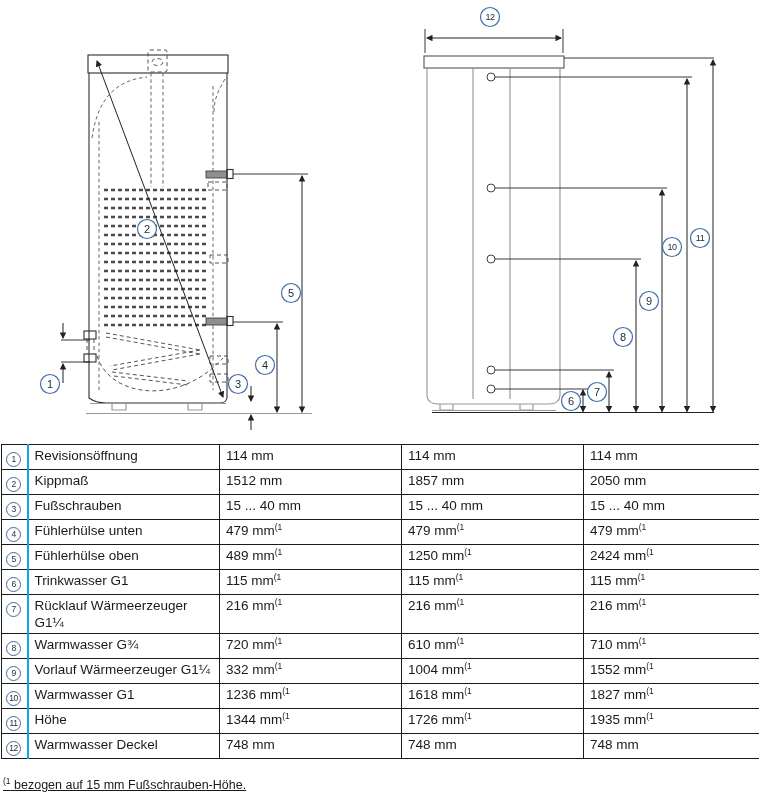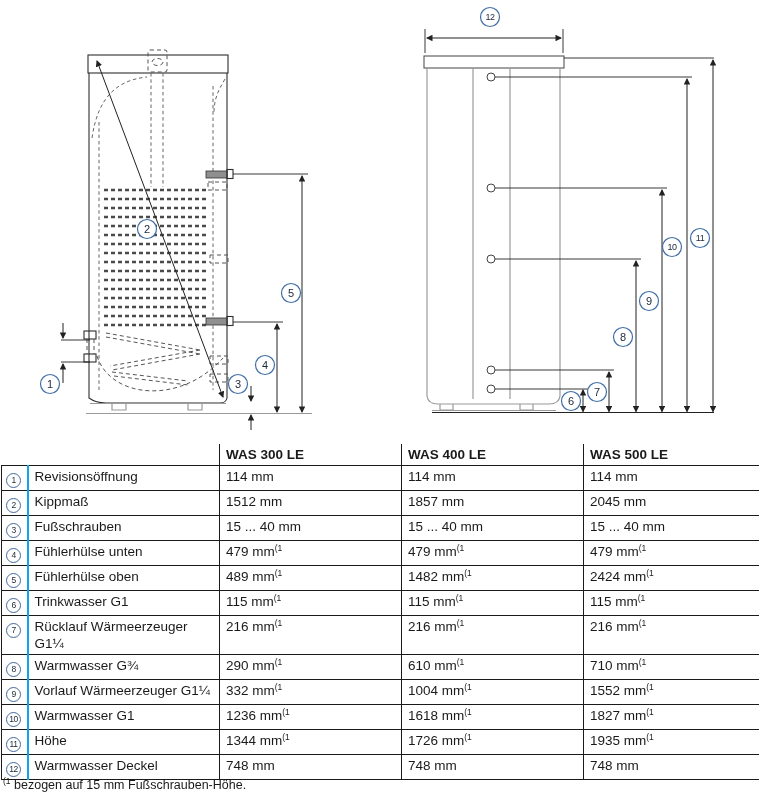--- a/index.html
+++ b/index.html
@@ -15,21 +15,21 @@
   .spec th.v{border-left:1px solid #1a1a1a;}
   .spec td{border-top:1px solid #1a1a1a;}
   .spec tr:last-child td{border-bottom:1px solid #1a1a1a;}
   .spec td.c0{border-left:1px solid #1a1a1a;padding-left:4px;padding-top:4px;}
   .spec td.c1{border-left:2px solid #0ea5e9;}
   .spec td.v{border-left:1px solid #1a1a1a;}
   .enum{display:inline-block;width:13px;height:13px;border:1px solid #44699c;
         border-radius:50%;font-size:8.5px;line-height:13px;text-align:center;
         color:#1c2733;letter-spacing:-0.5px;}
   sup.fn{font-size:8.5px;vertical-align:super;line-height:0;}
-  .footnote{position:absolute;top:778px;left:3px;font-size:12.5px;}
+  .footnote{position:absolute;top:778px;left:3px;font-size:12.5px;text-decoration:underline;}
   .footnote sup{font-size:8.5px;vertical-align:super;line-height:0;}
   
   .blk{stroke:#2e2e2e;fill:none;stroke-width:1.1;}
   .dsh{stroke:#555;fill:none;stroke-width:1;stroke-dasharray:4,3;}
   .dshl{stroke:#666;fill:none;stroke-width:1;stroke-dasharray:3.5,2.8;}
   .coil{stroke:#4a4a4a;fill:none;stroke-width:2.4;stroke-dasharray:4,3;}
   .gry{stroke:#9a9a9a;fill:none;stroke-width:1.2;}
   .dim{stroke:#222;fill:none;stroke-width:1;}
   .ext{stroke:#222;fill:none;stroke-width:0.9;}
   .co-circle{stroke:#3f6ea6;fill:#fff;stroke-width:1.2;}
@@ -225,80 +225,73 @@
 
   <table class="spec">
     <colgroup>
         <col style="width:26px">
         <col style="width:192px">
         <col style="width:182px">
         <col style="width:182px">
         <col style="width:175px">
       </colgroup>
     <tbody>
-        <tr>
-      <th></th>
-      <th></th>
-      <th class="v">WAS 300 LE</th>
-      <th class="v">WAS 400 LE</th>
-      <th class="v">WAS 500 LE</th>
-    </tr>
     <tr>
       <td class="c0"><span class="enum">1</span></td>
       <td class="c1">Revisionsöffnung</td>
       <td class="v"><span>114 mm</span><sup class="fn"></sup></td>
       <td class="v"><span>114 mm</span><sup class="fn"></sup></td>
       <td class="v"><span>114 mm</span><sup class="fn"></sup></td>
     </tr>
     <tr>
       <td class="c0"><span class="enum">2</span></td>
       <td class="c1">Kippmaß</td>
       <td class="v"><span>1512 mm</span><sup class="fn"></sup></td>
       <td class="v"><span>1857 mm</span><sup class="fn"></sup></td>
-      <td class="v"><span>2045 mm</span><sup class="fn"></sup></td>
+      <td class="v"><span>2050 mm</span><sup class="fn"></sup></td>
     </tr>
     <tr>
       <td class="c0"><span class="enum">3</span></td>
       <td class="c1">Fußschrauben</td>
       <td class="v"><span>15 ... 40 mm</span><sup class="fn"></sup></td>
       <td class="v"><span>15 ... 40 mm</span><sup class="fn"></sup></td>
       <td class="v"><span>15 ... 40 mm</span><sup class="fn"></sup></td>
     </tr>
     <tr>
       <td class="c0"><span class="enum">4</span></td>
       <td class="c1">Fühlerhülse unten</td>
       <td class="v"><span>479 mm</span><sup class="fn">(1</sup></td>
       <td class="v"><span>479 mm</span><sup class="fn">(1</sup></td>
       <td class="v"><span>479 mm</span><sup class="fn">(1</sup></td>
     </tr>
     <tr>
       <td class="c0"><span class="enum">5</span></td>
       <td class="c1">Fühlerhülse oben</td>
       <td class="v"><span>489 mm</span><sup class="fn">(1</sup></td>
-      <td class="v"><span>1482 mm</span><sup class="fn">(1</sup></td>
+      <td class="v"><span>1250 mm</span><sup class="fn">(1</sup></td>
       <td class="v"><span>2424 mm</span><sup class="fn">(1</sup></td>
     </tr>
     <tr>
       <td class="c0"><span class="enum">6</span></td>
       <td class="c1">Trinkwasser G1</td>
       <td class="v"><span>115 mm</span><sup class="fn">(1</sup></td>
       <td class="v"><span>115 mm</span><sup class="fn">(1</sup></td>
       <td class="v"><span>115 mm</span><sup class="fn">(1</sup></td>
     </tr>
     <tr>
       <td class="c0"><span class="enum">7</span></td>
       <td class="c1">Rücklauf Wärmeerzeuger G1¼</td>
       <td class="v"><span>216 mm</span><sup class="fn">(1</sup></td>
       <td class="v"><span>216 mm</span><sup class="fn">(1</sup></td>
       <td class="v"><span>216 mm</span><sup class="fn">(1</sup></td>
     </tr>
     <tr>
       <td class="c0"><span class="enum">8</span></td>
       <td class="c1">Warmwasser G¾</td>
-      <td class="v"><span>290 mm</span><sup class="fn">(1</sup></td>
+      <td class="v"><span>720 mm</span><sup class="fn">(1</sup></td>
       <td class="v"><span>610 mm</span><sup class="fn">(1</sup></td>
       <td class="v"><span>710 mm</span><sup class="fn">(1</sup></td>
     </tr>
     <tr>
       <td class="c0"><span class="enum">9</span></td>
       <td class="c1">Vorlauf Wärmeerzeuger G1¼</td>
       <td class="v"><span>332 mm</span><sup class="fn">(1</sup></td>
       <td class="v"><span>1004 mm</span><sup class="fn">(1</sup></td>
       <td class="v"><span>1552 mm</span><sup class="fn">(1</sup></td>
     </tr>

